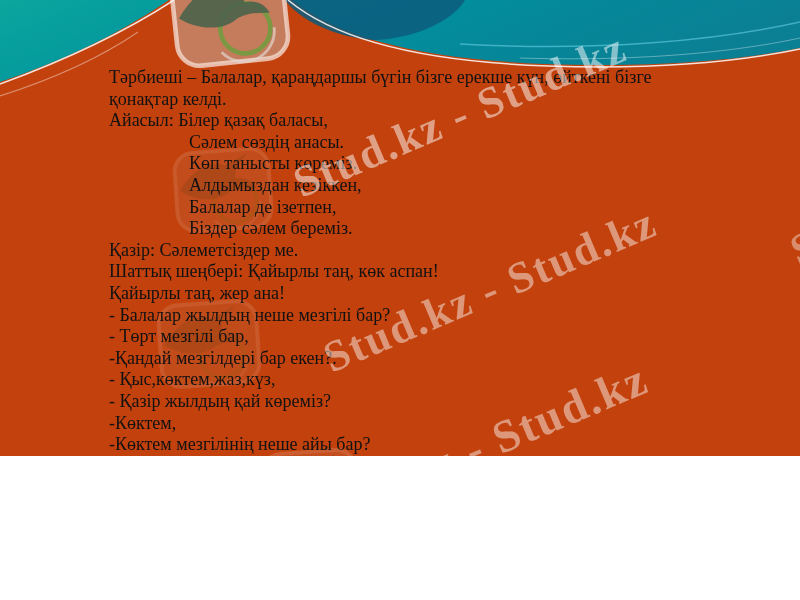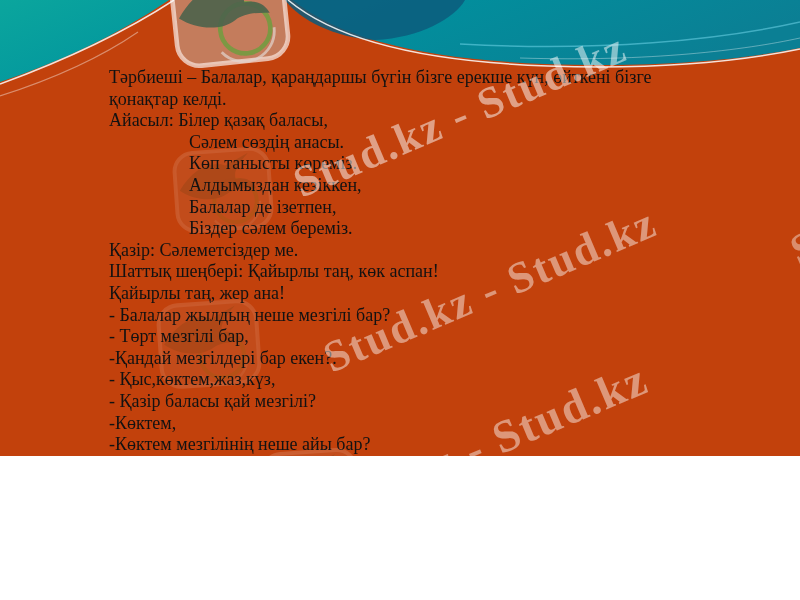--- a/index.html
+++ b/index.html
@@ -84,21 +84,21 @@
       <div class="line indent">Алдымыздан кезіккен,</div>
       <div class="line indent">Балалар де ізетпен,</div>
       <div class="line indent">Біздер сәлем береміз.</div>
       <div class="line">Қазір: Сәлеметсіздер ме.</div>
       <div class="line">Шаттық шеңбері: Қайырлы таң, көк аспан!</div>
       <div class="line">Қайырлы таң, жер ана!</div>
       <div class="line">- Балалар жылдың неше мезгілі бар?</div>
       <div class="line">- Төрт мезгілі бар,</div>
       <div class="line">-Қандай мезгілдері бар екен?.</div>
       <div class="line">- Қыс,көктем,жаз,күз,</div>
-      <div class="line">- Қазір баласы қай мезгілі?</div>
+      <div class="line">- Қазір жылдың қай көреміз?</div>
       <div class="line">-Көктем,</div>
       <div class="line">-Көктем мезгілінің неше айы бар?</div>
       <div class="line">-Үш айы:Наурыз,мамыр,мамыр,</div>
     </div>
 
   <div id="wm-layer">
       <div style="position: absolute; left: 460px; top: 115px; z-index: 40; pointer-events: none;">
         <div class="wm" style="font-size: 44px; opacity: 0.5; left: 0px; top: 0px; transform: translate(-50%, -50%) rotate(-23deg);">Stud.kz - Stud.kz</div>
       </div>
       <div style="position: absolute; left: 490px; top: 290px; z-index: 40; pointer-events: none;">

